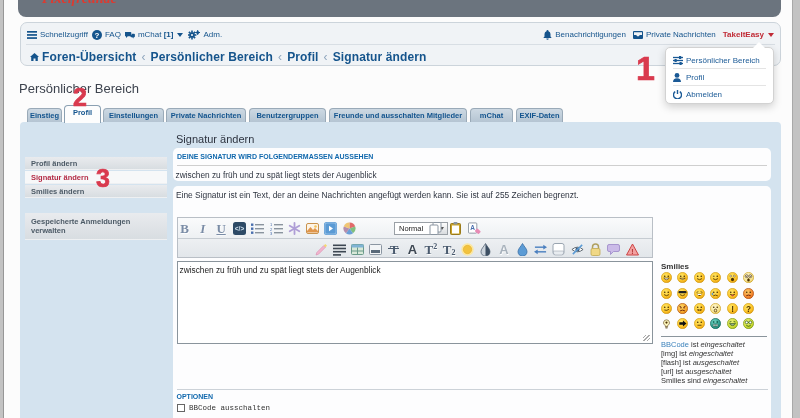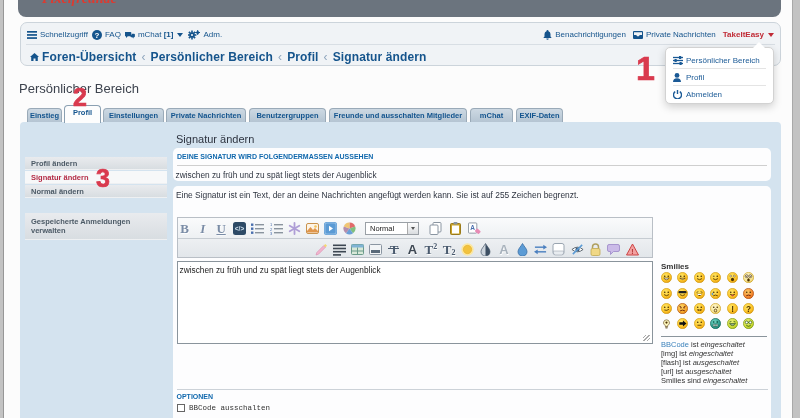--- a/index.html
+++ b/index.html
@@ -49,21 +49,21 @@
 #para { position:absolute; left:3px; top:4px; font-size:8.4px; color:#2e3440; }
 
 #tbar { position:absolute; left:3.5px; top:31px; width:476px; height:41px;
   border:1px solid #b9bfc6; background:linear-gradient(#fafbfc,#e2e6ea); }
 .ti { position:absolute; width:13px; height:13px; display:flex;
   align-items:center; justify-content:center; }
 .lt { font-family:"Liberation Serif", serif; font-weight:bold; font-size:13px;
   color:#7a8ca6; text-shadow:0.5px 0.5px 0 #fff; line-height:13px; }
 select, .fakesel { font-family:"Liberation Sans", sans-serif; }
 .fakesel { position:absolute; height:13px; background:#fff; border:1px solid #9aa0a6;
-  font-size:7.5px; color:#222; display:flex; align-items:center; padding-left:4px; }
+  font-size:7.5px; color:#222; display:flex; align-items:center; padding-left:4px;margin-left:29px; }
 .selarrow { position:absolute; right:0; top:0; width:11px; height:100%;
   background:linear-gradient(#fdfdfd,#d9dcdf); border-left:1px solid #aaa;
   display:flex; align-items:center; justify-content:center; }
 .selarrow:after { content:""; border:2.5px solid transparent; border-top:3.5px solid #555; margin-top:3px; }
 
 #txta { position:absolute; left:3.5px; top:74.5px; width:476px; height:83px;
   border:1px solid #8a949c; background:#fff; font-size:8.3px; color:#222; padding:3px 2px; }
 #grip { position:absolute; right:2px; bottom:2px; width:7px; height:6px;
   background:repeating-linear-gradient(135deg, transparent 0 1.5px, #aaa 1.5px 2.5px); }
 
@@ -220,21 +220,21 @@
   <div class="tab" style="left:249px;width:77px">Benutzergruppen</div>
   <div class="tab" style="left:329px;width:138px">Freunde und ausschalten Mitglieder</div>
   <div class="tab" style="left:470px;width:43px">mChat</div>
   <div class="tab" style="left:516px;width:47px">EXIF-Daten</div>
 
   <div id="panel" class="abs"></div>
   <div id="ptitle" class="abs">Signatur ändern</div>
 
   <div class="snav" style="top:157px;height:13px">Profil ändern</div>
   <div class="snav snavon" style="top:171px;height:13px">Signatur ändern</div>
-  <div class="snav" style="top:185px;height:13px">Normal ändern</div>
+  <div class="snav" style="top:185px;height:13px">Smilies ändern</div>
   <div class="snav" style="top:213px;height:27px;line-height:9px">Gespeicherte Anmeldungen<br>verwalten</div>
 
   <div class="wbox" style="top:148px;height:33px">
     <div id="hdrbar">DEINE SIGNATUR WIRD FOLGENDERMASSEN AUSSEHEN</div>
     <div id="preview">zwischen zu früh und zu spät liegt stets der Augenblick</div>
   </div>
 
   <div class="wbox" style="top:186px;height:232px;border-radius:5px 5px 0 0">
     <div id="para">Eine Signatur ist ein Text, der an deine Nachrichten angefügt werden kann. Sie ist auf 255 Zeichen begrenzt.</div>
     <div id="tbar">

